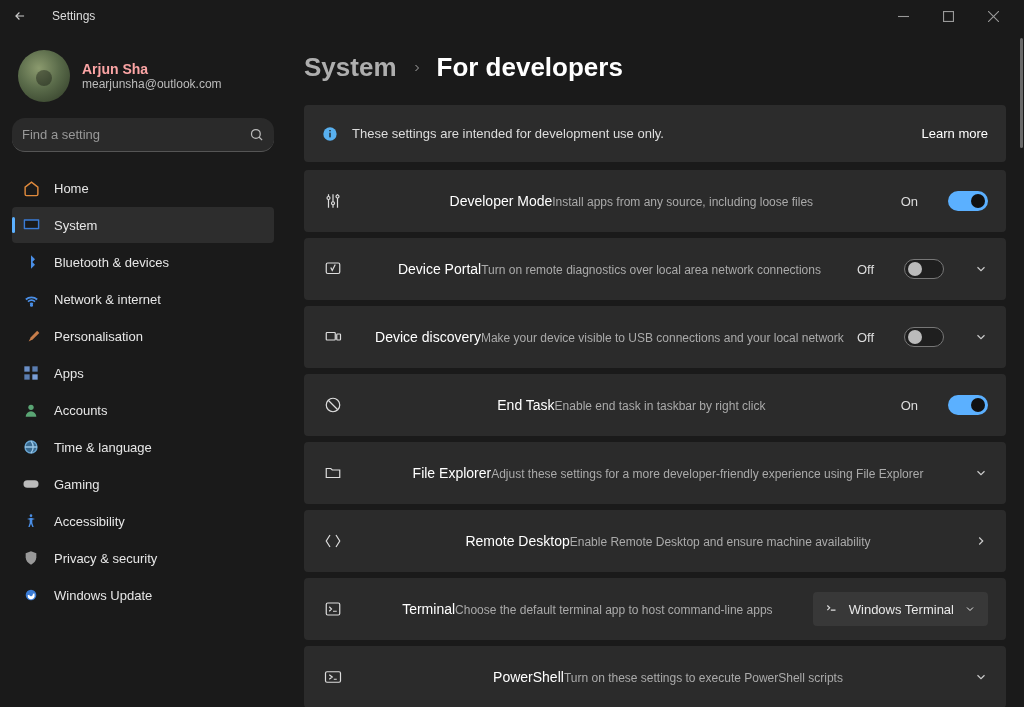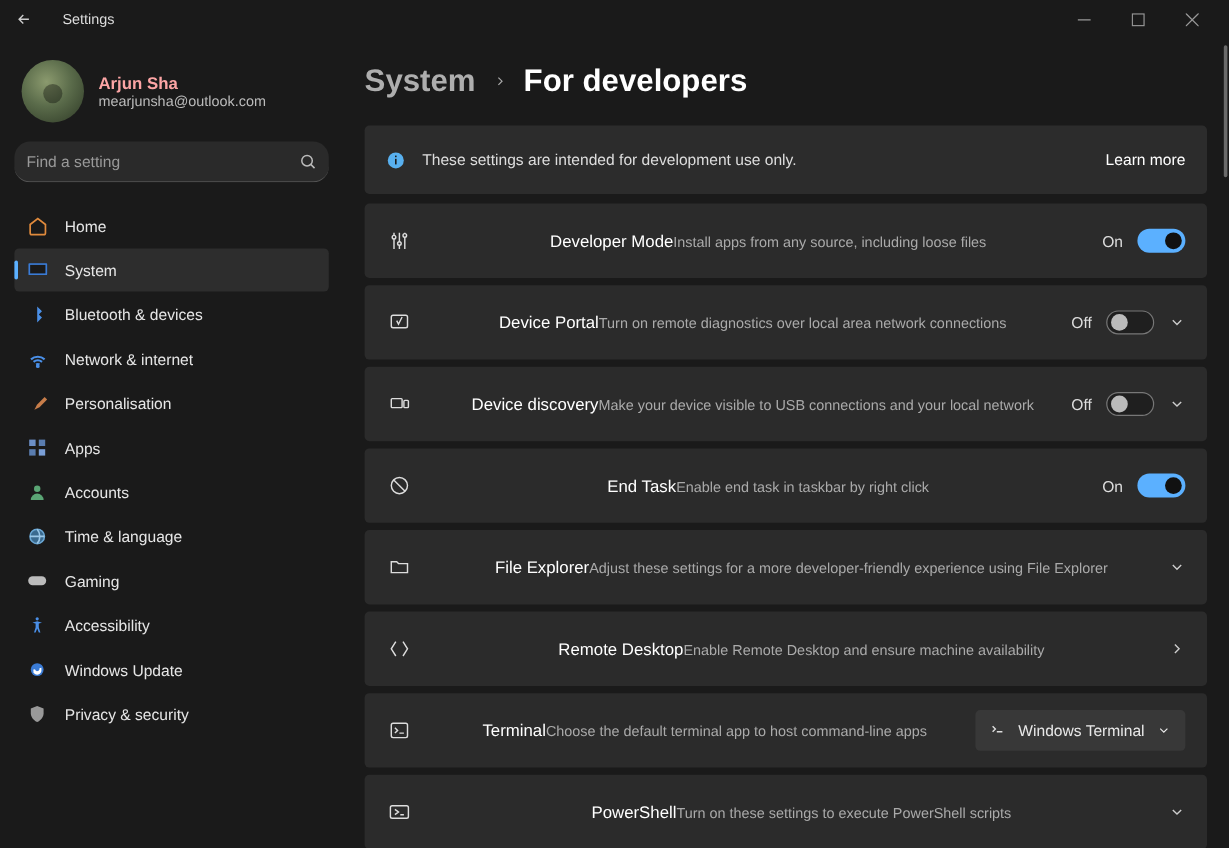--- a/index.html
+++ b/index.html
@@ -71,21 +71,21 @@
 .banner .msg{color:#ddd; font-size:13px;}
 .banner .learn{margin-left:auto; color:#ffffff; font-size:13px;}
 .card {
   background:#2b2b2b; border-radius:4px;
   display:flex; align-items:center; padding:0 18px; min-height:62px; margin-bottom:6px;
 }
 .card .lead-icon{ width:22px; color:#ddd; display:flex; justify-content:center; margin-right:18px; }
 .card .texts{ flex:1; display:flex; flex-direction:row; justify-content:center; }
 .card .title{ font-size:14px; color:#fff; }
 .card .desc{ font-size:12px; color:#aaa; margin-top:2px; }
-.card .trailing{ display:flex; align-items:center; gap:12px; }
+.card .trailing{ display:flex; align-items:center; gap:30px; }
 .statelabel{ color:#ddd; font-size:13px; }
 .toggle{
   width:40px; height:20px; border-radius:10px; position:relative;
 }
 .toggle.on{ background:#5bb0ff; }
 .toggle.off{ background:#1f1f1f; border:1px solid #777; }
 .toggle .knob{
   position:absolute; top:3px; width:14px; height:14px; border-radius:50%;
 }
 .toggle.on .knob{ right:3px; background:#111; }
@@ -232,34 +232,34 @@
         <span class="icon">
             <svg width="16" height="16" viewBox="0 0 24 24" fill="#4a8fe7">
               <circle cx="12" cy="4" r="2"></circle>
               <path d="M12 7l-6 2 4 1v5l-2 6h2l2-5 2 5h2l-2-6v-5l4-1z"></path>
             </svg>
           </span>
         <span>Accessibility</span>
       </div>
       <div class="nav-item">
         <span class="icon">
+            <svg width="16" height="16" viewBox="0 0 24 24" fill="#999">
+              <path d="M12 2l8 3v6c0 5-3.5 9-8 11-4.5-2-8-6-8-11V5z"></path>
+            </svg>
+          </span>
+        <span>Privacy &amp; security</span>
+      </div>
+      <div class="nav-item">
+        <span class="icon">
             <svg width="16" height="16" viewBox="0 0 24 24" fill="none" stroke="#4a8fe7" stroke-width="2.5">
               <circle cx="12" cy="12" r="8" fill="#3a7bd5" stroke="none"></circle>
               <path d="M8 12a4 4 0 108-2M16 12a4 4 0 01-8 2" stroke="#fff"></path>
             </svg>
           </span>
         <span>Windows Update</span>
-      </div>
-      <div class="nav-item">
-        <span class="icon">
-            <svg width="16" height="16" viewBox="0 0 24 24" fill="#999">
-              <path d="M12 2l8 3v6c0 5-3.5 9-8 11-4.5-2-8-6-8-11V5z"></path>
-            </svg>
-          </span>
-        <span>Privacy &amp; security</span>
       </div>
     </nav>
   </aside>
 
   <main class="main">
     <div class="crumbs">
       <span class="parent">System</span>
       <span class="sep">
           <svg width="12" height="12" viewBox="0 0 24 24" fill="none" stroke="currentColor" stroke-width="2">
             <path d="M9 6l6 6-6 6"></path>

